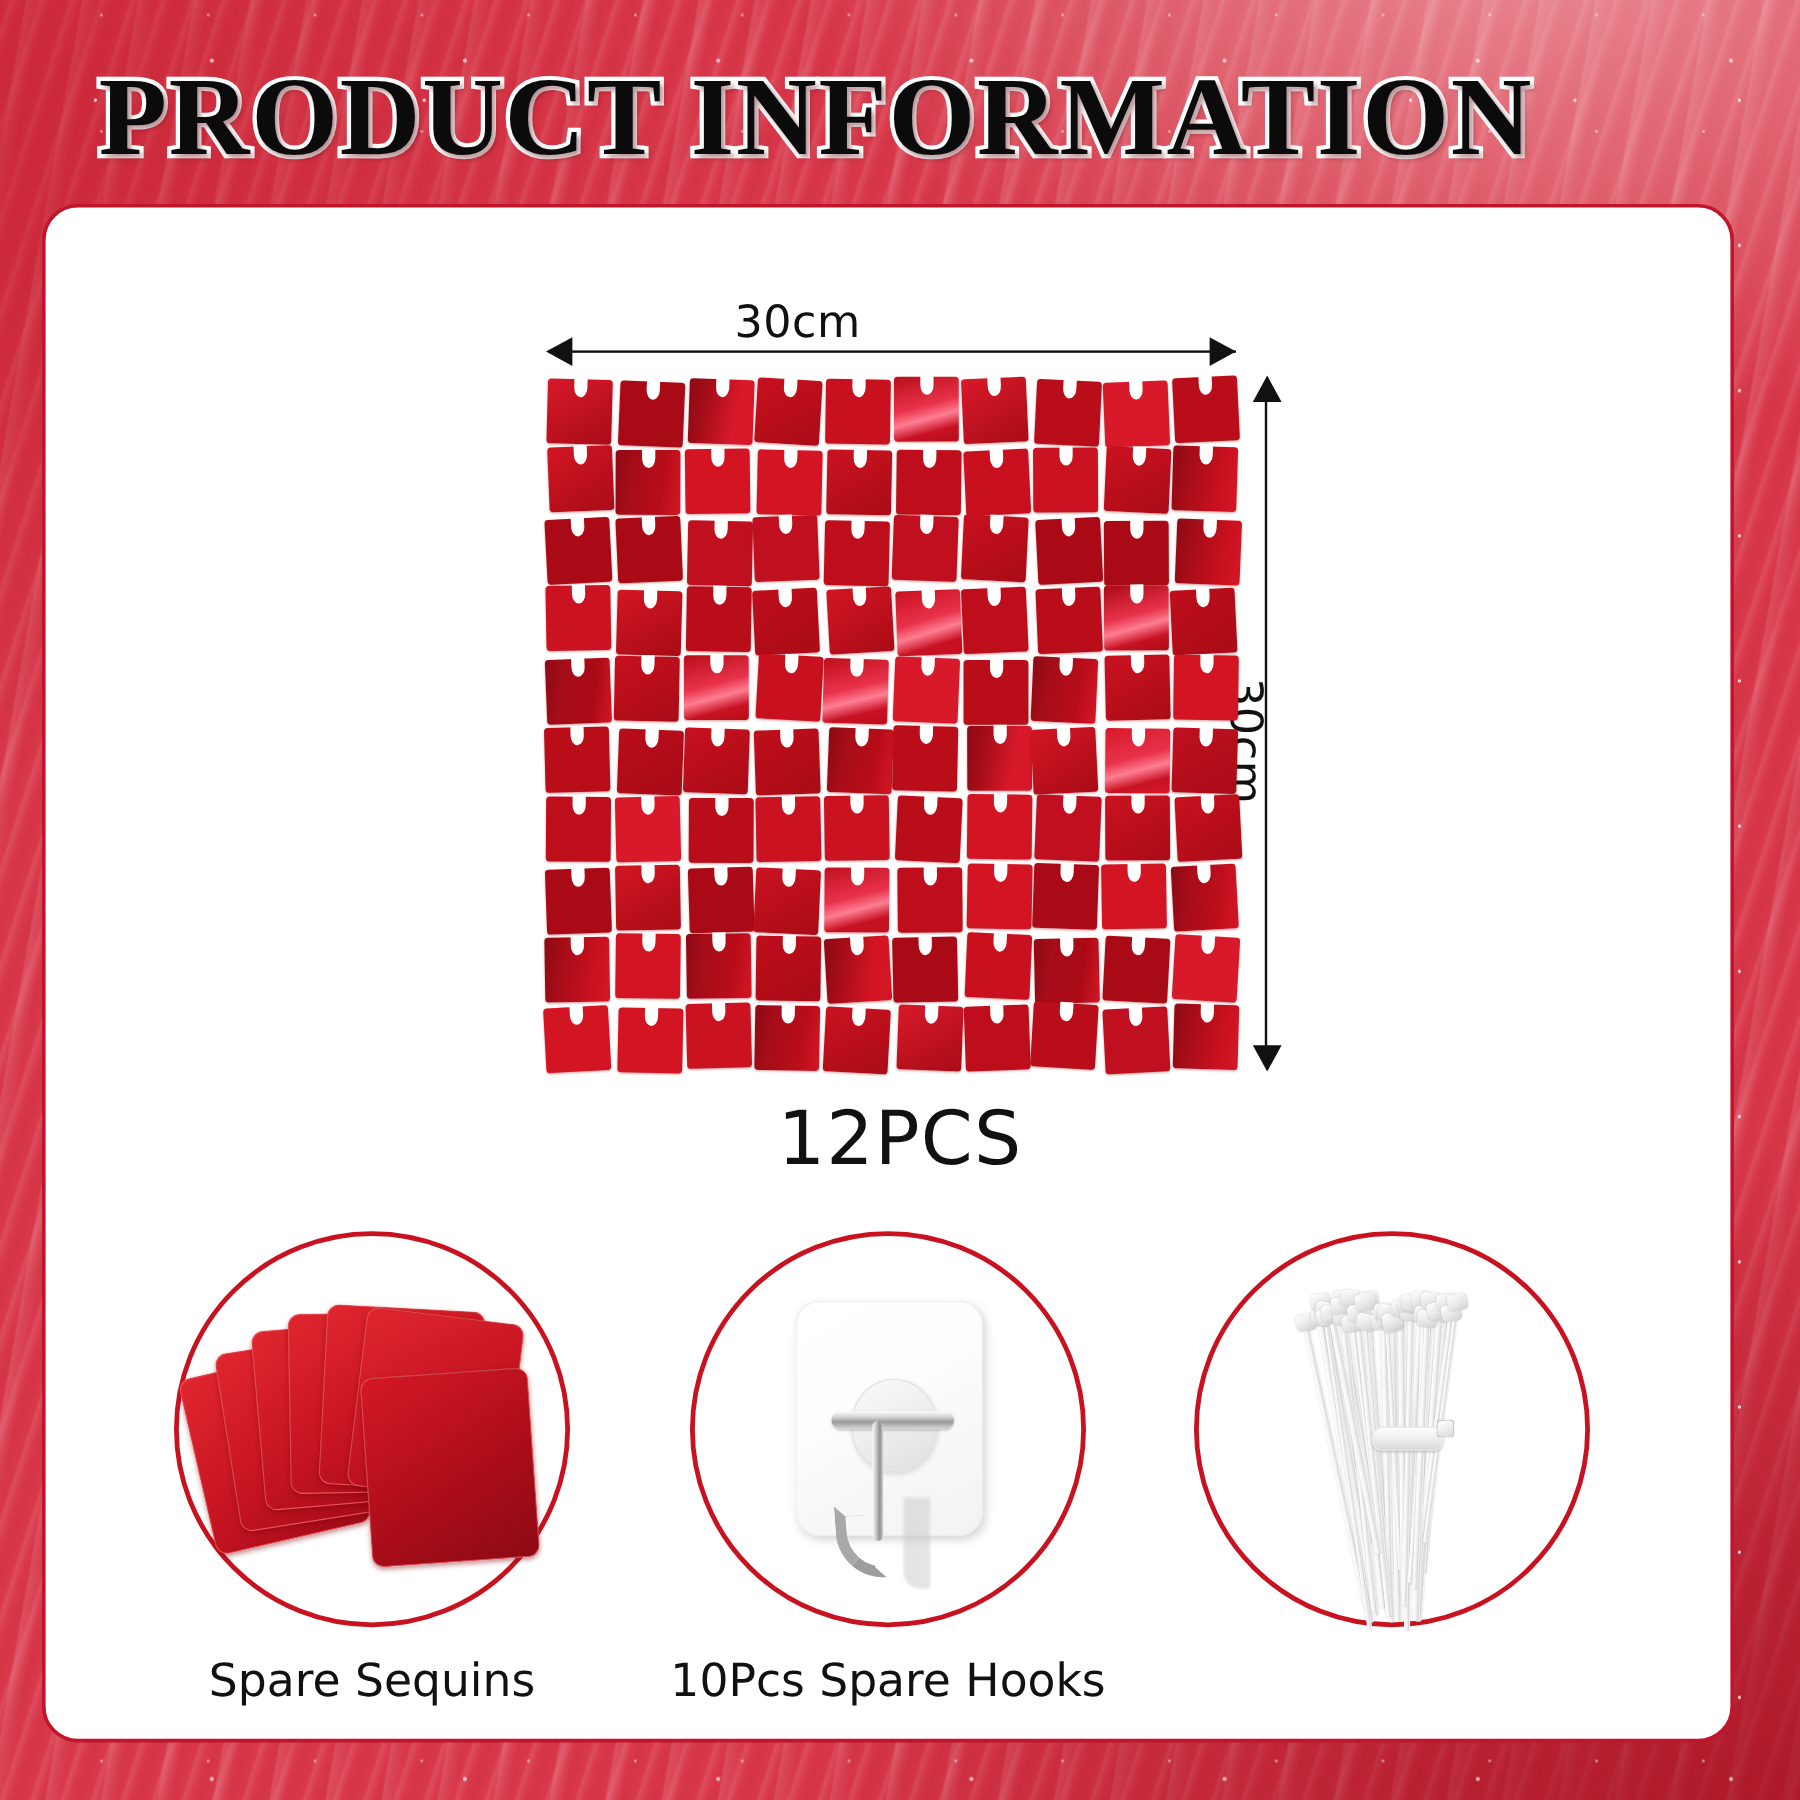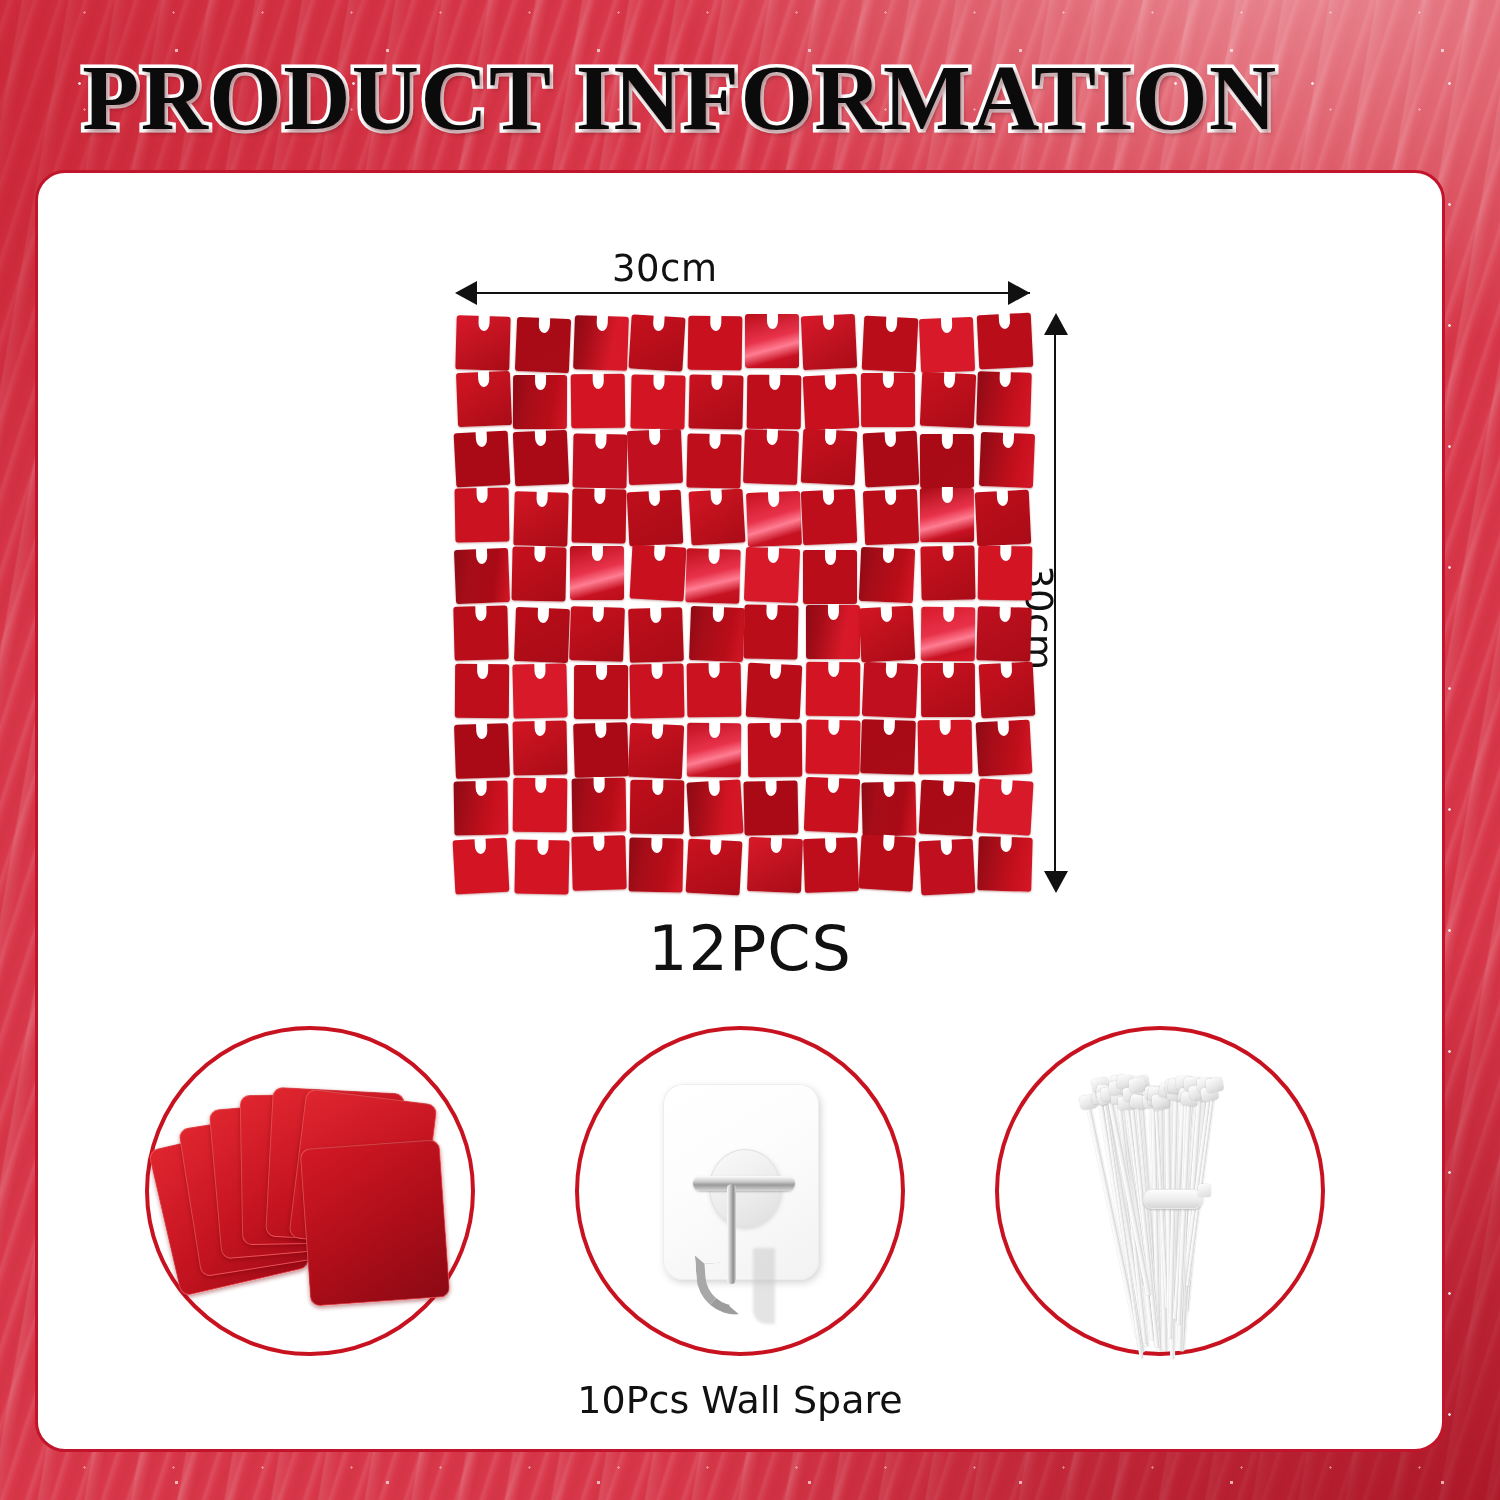--- a/index.html
+++ b/index.html
@@ -420,33 +420,34 @@
   <div class="circle"></div>
   <div class="fan">
     <div class="card-sq" style="left:18px; top:108px; transform:rotate(-13deg);"></div>
     <div class="card-sq" style="left:44px; top:92px;  transform:rotate(-9deg);"></div>
     <div class="card-sq" style="left:70px; top:78px;  transform:rotate(-5deg);"></div>
     <div class="card-sq" style="left:96px; top:68px;  transform:rotate(-1deg);"></div>
     <div class="card-sq" style="left:124px; top:64px; transform:rotate(3deg);"></div>
     <div class="card-sq" style="left:152px; top:70px; transform:rotate(7deg);"></div>
     <div class="card-sq" style="left:160px; top:118px; transform:rotate(-4deg); width:140px; height:158px; background:linear-gradient(150deg,#d41826 0%,#aa0d18 60%,#8b0a14 100%);"></div>
   </div>
+  <div class="item-caption">Spare Sequins</div>
 </div>
 
 <div class="item i1">
   <div class="circle"></div>
   <div>
     <div class="hook-pad"></div>
     <div class="hook-boss"></div>
     <div class="hook-shadow"></div>
     <div class="hook-bar"></div>
     <div class="hook-stem"></div>
     <div class="hook-curve"></div>
   </div>
-  <div class="item-caption">10Pcs Wall Spare</div>
+  <div class="item-caption">10Pcs Spare Hooks</div>
 </div>
 
 <div class="item i2">
   <div class="circle"></div>
   <div class="zip">
       <div class="zip-strand" style="left: 90.9793px; top: 79.0202px; width: 5px; height: 238px; transform-origin: center top; transform: rotate(-12.05deg); z-index: 2;"></div>
       <div class="zip-head" style="left: 84.9793px; top: 69.0202px; transform: rotate(-9.1deg); z-index: 6;"></div>
       <div class="zip-strand" style="left: 102.701px; top: 74.8076px; width: 5.9px; height: 255px; transform-origin: center top; transform: rotate(-9.31deg); z-index: 1;"></div>
       <div class="zip-head" style="left: 96.7011px; top: 64.8076px; transform: rotate(7.3deg); z-index: 6;"></div>
       <div class="zip-strand" style="left: 102.533px; top: 61.8203px; width: 4.8px; height: 202px; transform-origin: center top; transform: rotate(-11.79deg); z-index: 0;"></div>

